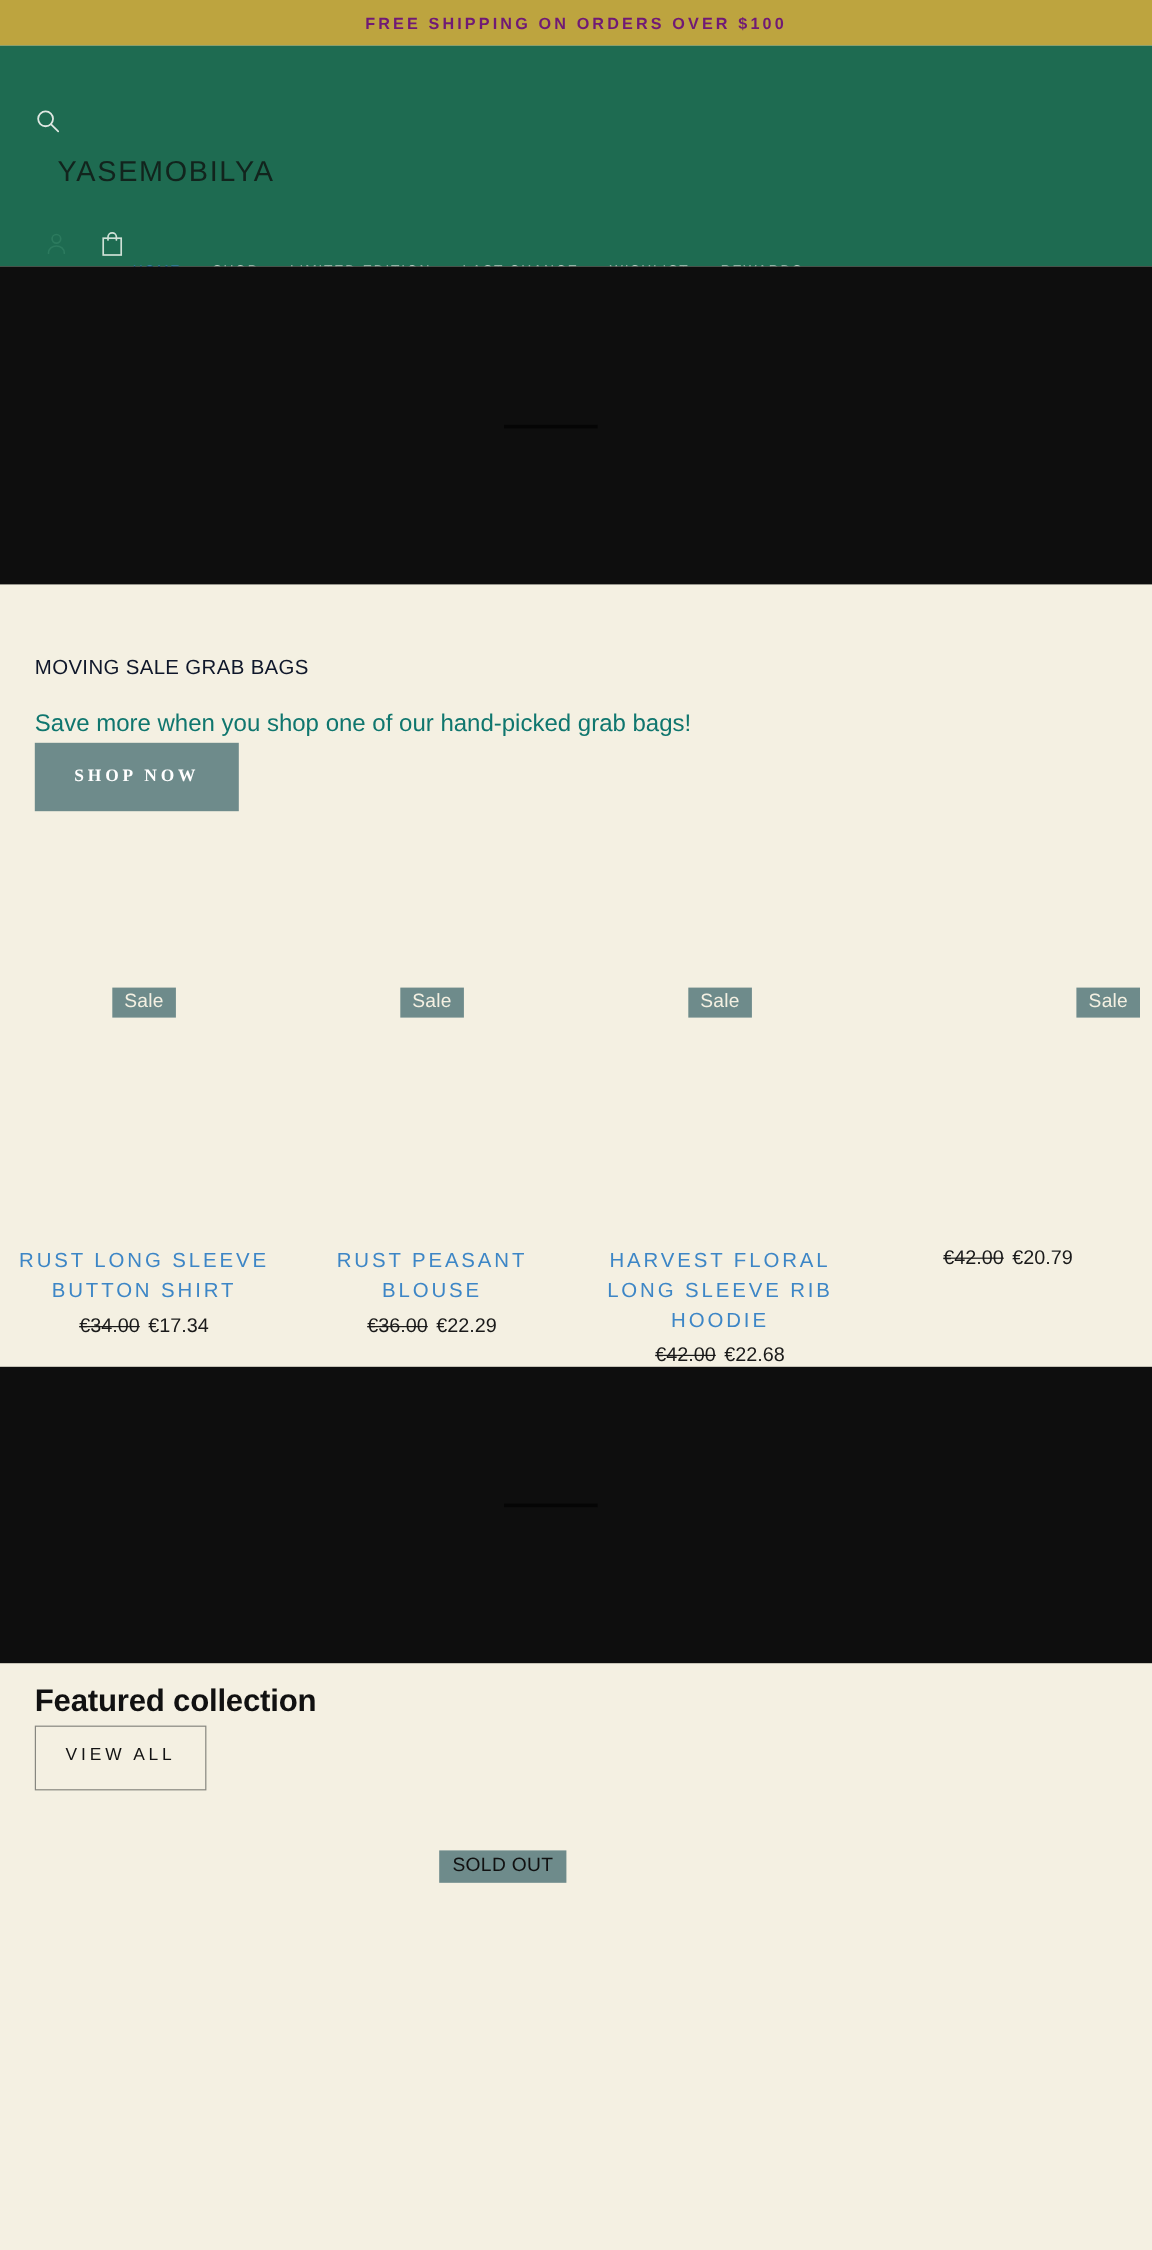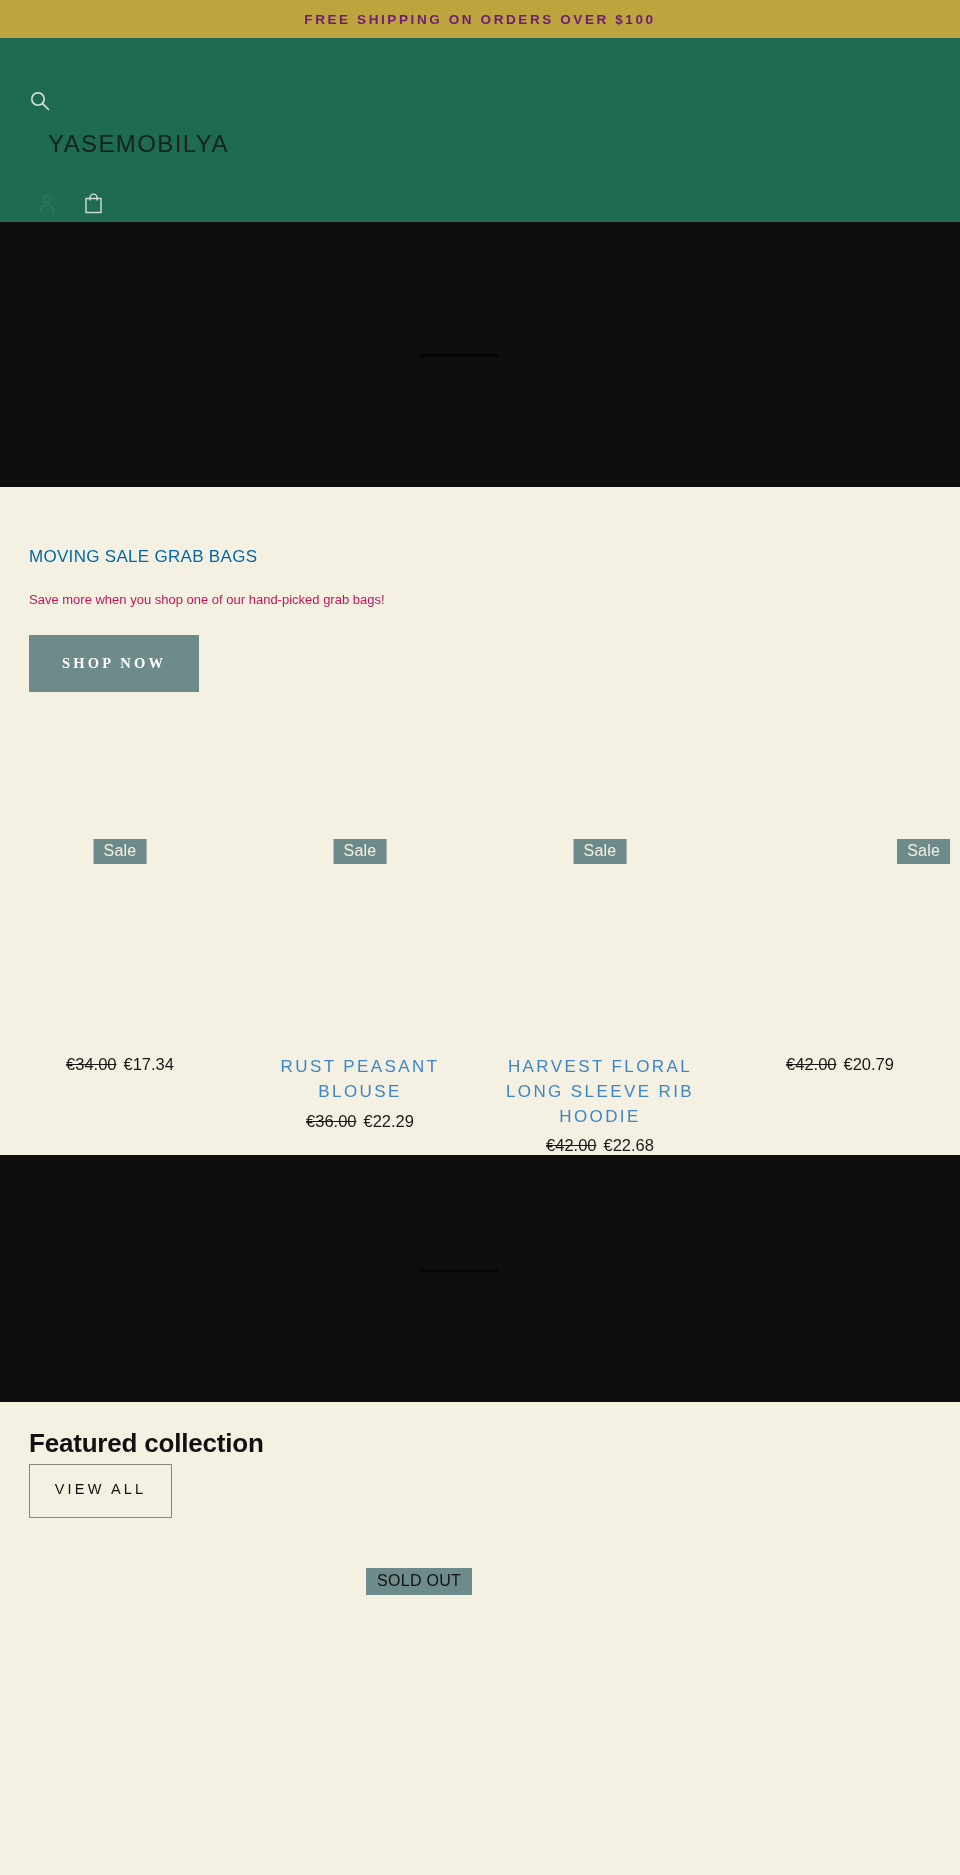--- a/index.html
+++ b/index.html
@@ -134,28 +134,28 @@
   .hero-two .hero-rule { top: 46%; margin-left: -42px; }
 
   
   .promo-section {
     padding: 60px 0 0 0;
   }
   .promo-inner { padding-left: 29px; }
   .promo-heading {
     font-size: 17px;
     letter-spacing: 0.3px;
-    color: #0369a1;
+    color: #0f172a;
     font-weight: normal;
     margin-bottom: 25px;
   }
   .promo-sub {
-    font-size: 13px;
-    color: #be185d;
-    margin-bottom: 28px;
+    font-size: 20px;
+    color: #0f766e;
+    margin-bottom: 4px;
   }
   .promo-btn {
     display: block;
     width: 170px;
     padding: 17px 0 18px 0;
     background: #6e8b8b;
     border: none;
     color: #ffffff;
     font-family: Liberation Serif, serif;
     font-size: 14.5px;
@@ -213,21 +213,21 @@
     white-space: nowrap;
   }
   .price-old {
     text-decoration: line-through;
     margin-right: 7px;
   }
   .price-new { }
 
   
   .featured-section {
-    padding: 26px 0 0 0;
+    padding: 16px 0 0 0;
   }
   .featured-heading {
     padding-left: 29px;
     font-size: 26px;
     font-weight: bold;
     color: #111111;
     letter-spacing: -0.2px;
     margin-bottom: 5px;
   }
   .view-all-btn {
@@ -320,20 +320,21 @@
       <button class="promo-btn">SHOP NOW</button>
     </div>
 
     <div class="product-grid">
 
       <div class="product-card">
         <div class="product-media">
           <span class="sale-badge">Sale</span>
         </div>
         <div class="product-info">
+          <div class="product-title">RUST LONG SLEEVE BUTTON SHIRT</div>
           <div class="product-prices">
             <span class="price-old">€34.00</span><span class="price-new">€17.34</span>
           </div>
         </div>
       </div>
 
       <div class="product-card">
         <div class="product-media">
           <span class="sale-badge">Sale</span>
         </div>

